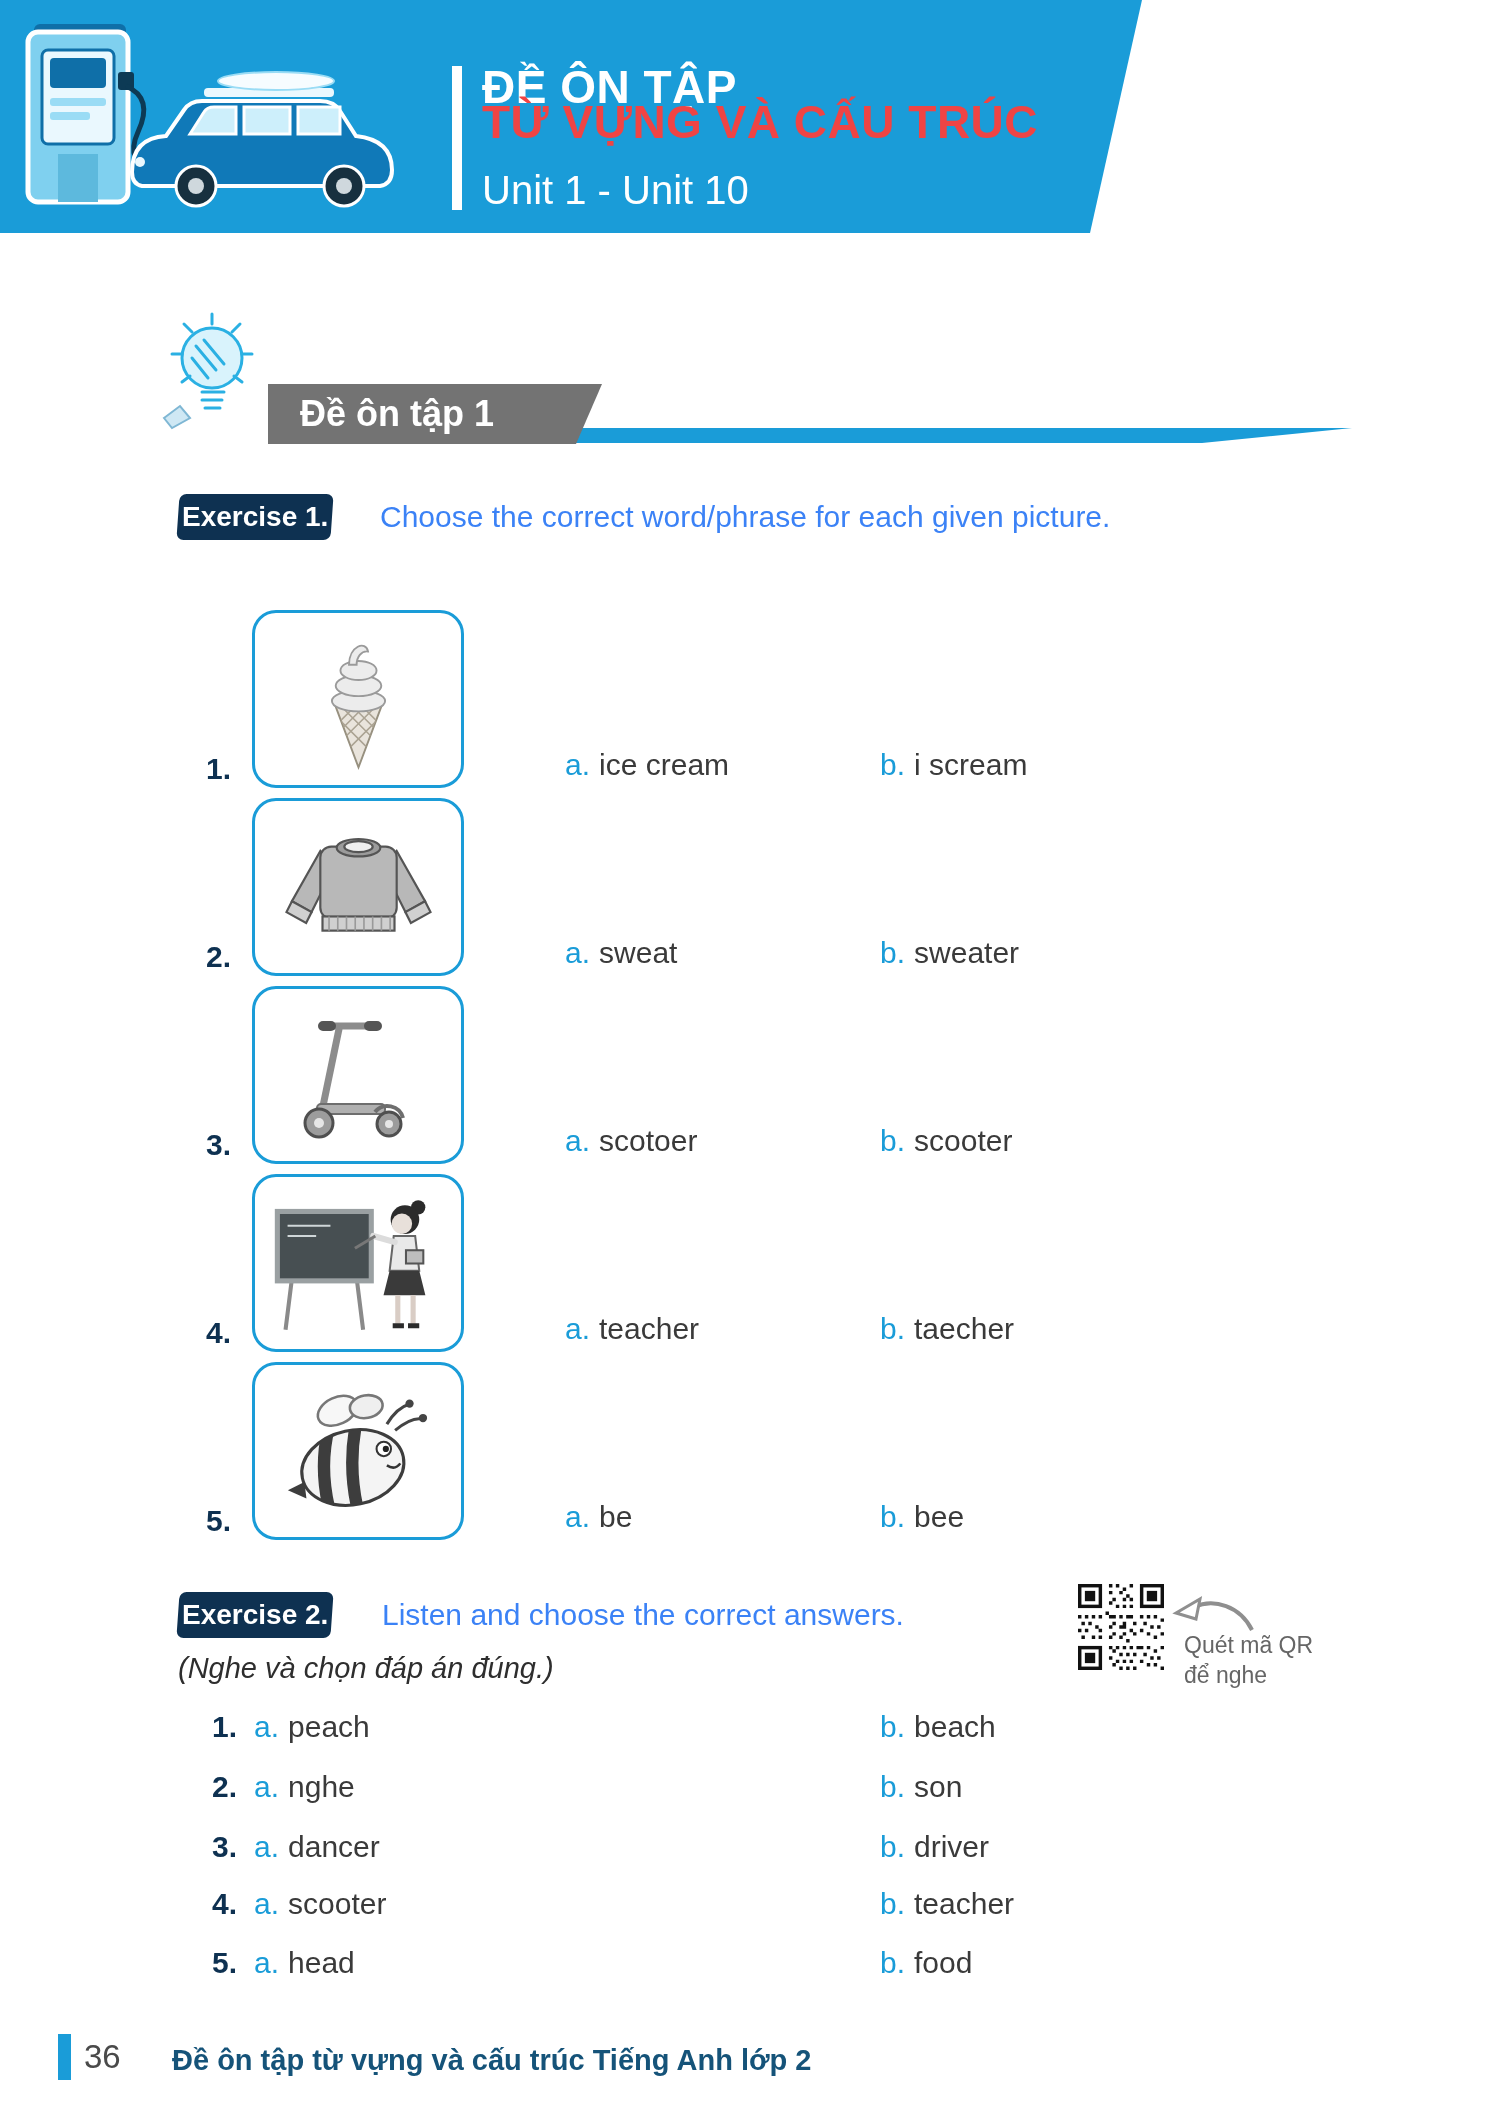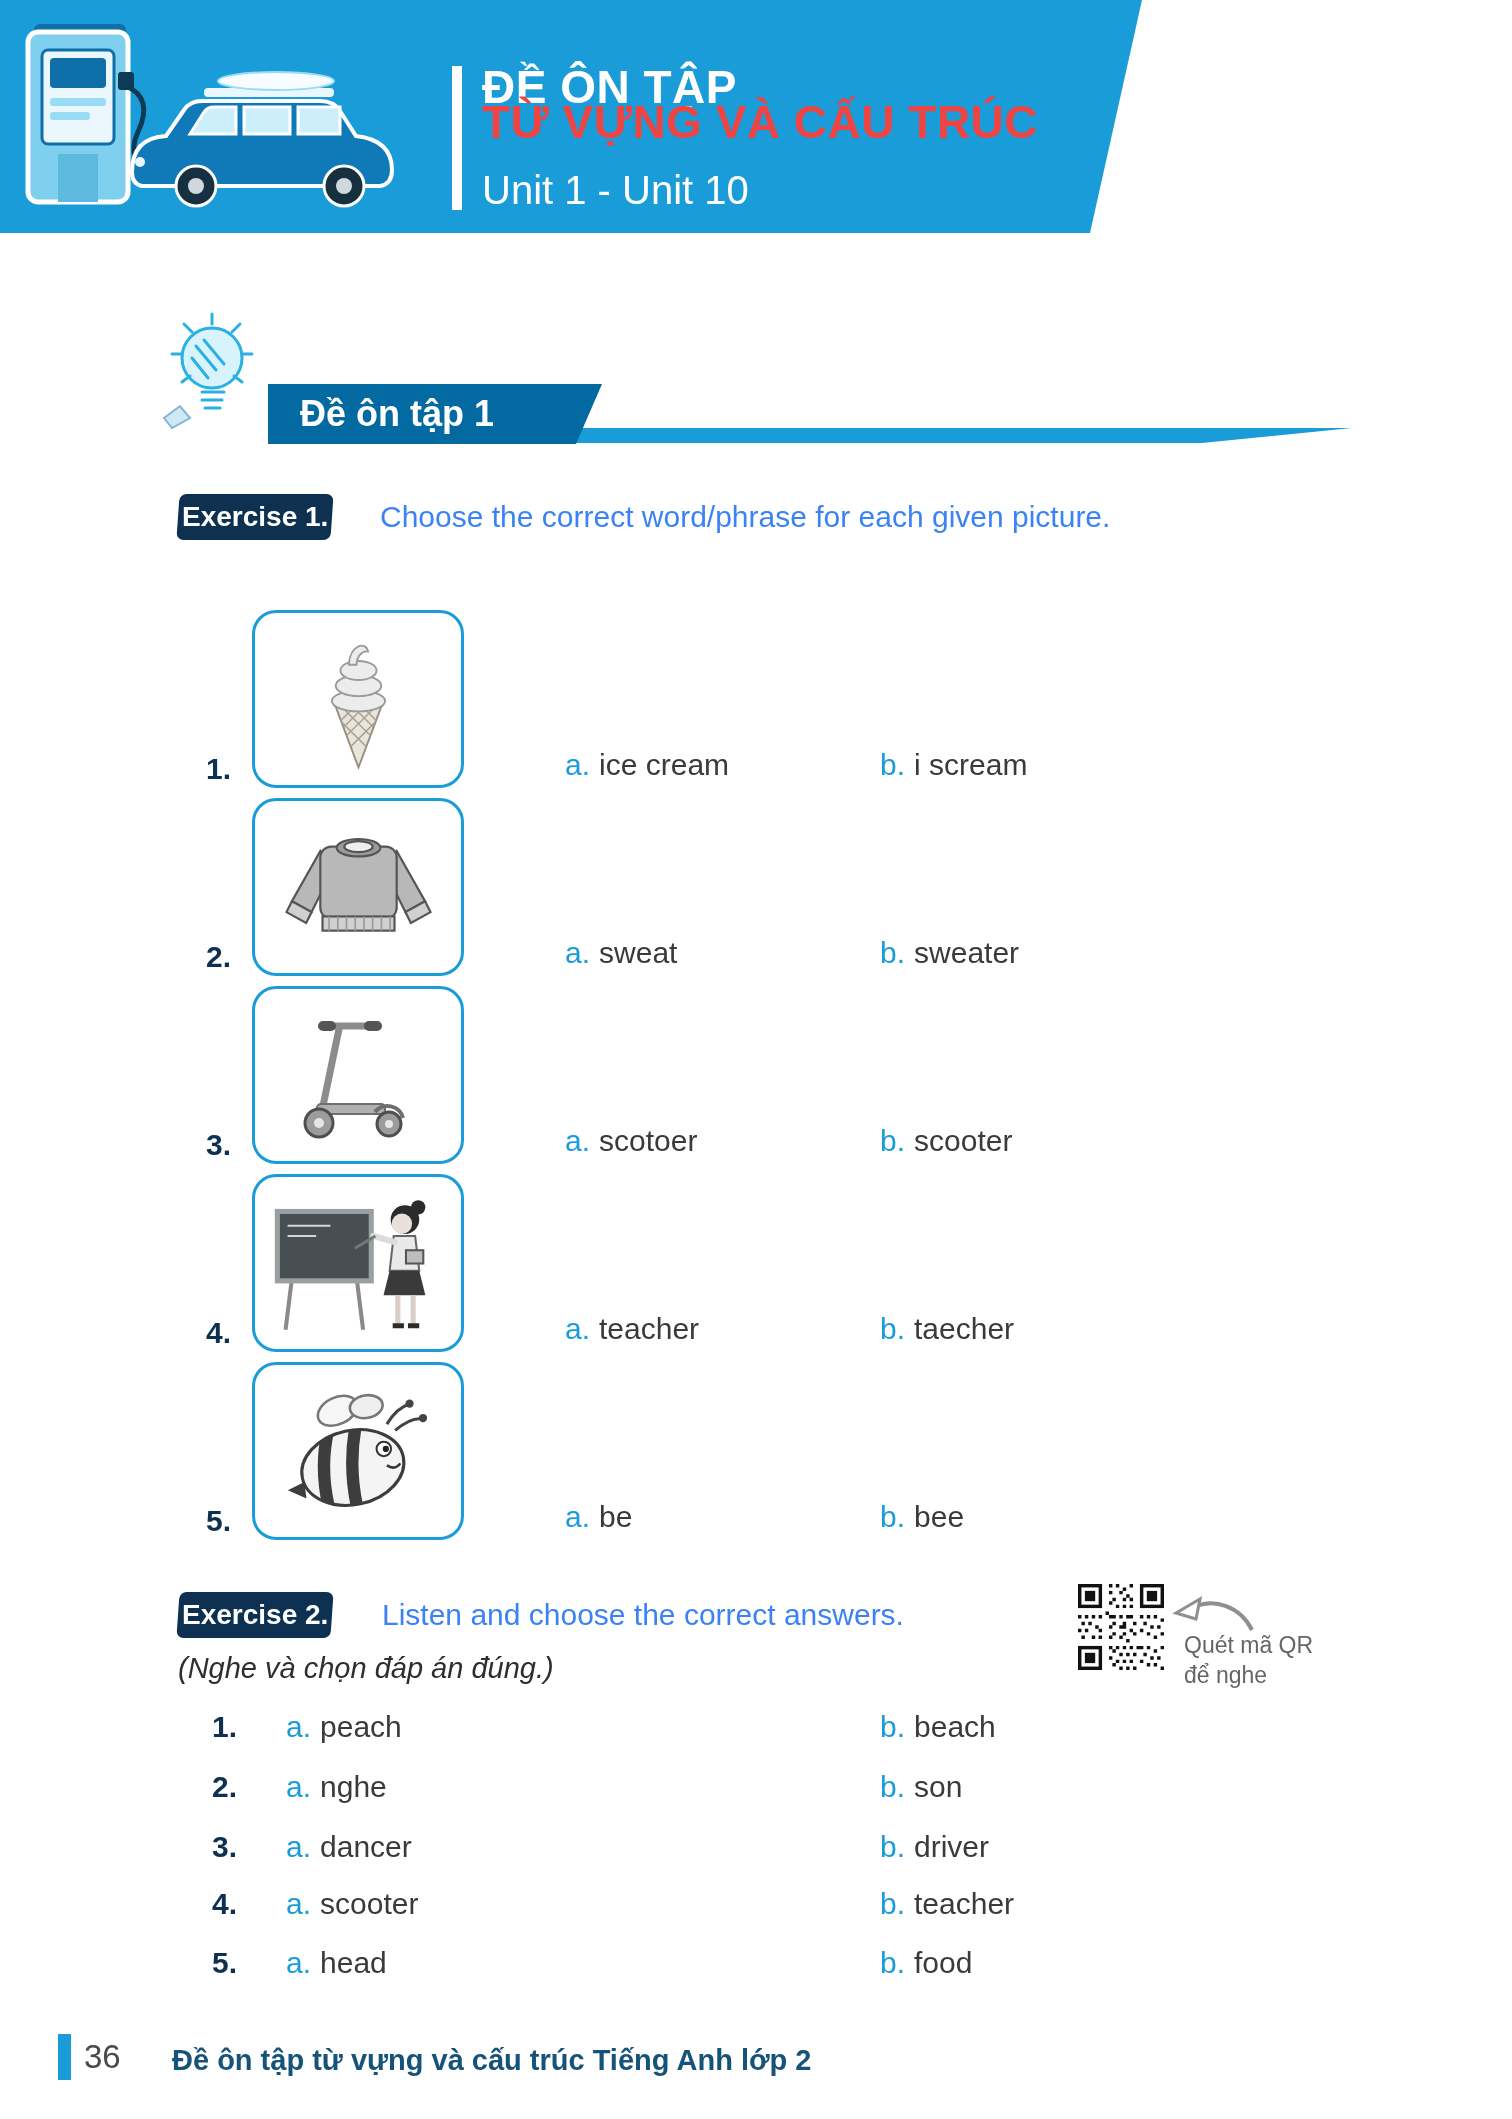--- a/index.html
+++ b/index.html
@@ -22,21 +22,21 @@
   .t3 { position:absolute; left:482px; top:168px; font-size:40px; font-weight:400; color:#ffffff; }
 
   
   .bulb { position:absolute; left:146px; top:306px; }
   .section-strip {
     position:absolute; left:430px; top:428px; width:922px; height:15px; background:#1A9CD8;
     clip-path:polygon(0 0,100% 0,calc(100% - 150px) 100%,0 100%);
   }
   .section-chip {
     position:absolute; left:268px; top:384px; width:334px; height:60px;
-    background:#0369a1; clip-path:polygon(0 0,100% 0,calc(100% - 26px) 100%,0 100%);
+    background:#737373; clip-path:polygon(0 0,100% 0,calc(100% - 26px) 100%,0 100%);
     color:#ffffff; font-size:36px; font-weight:bold; line-height:60px; padding-left:32px;
   }
 
   
   .chip { position:absolute; height:46px; line-height:46px; padding:0 4px; color:#ffffff; font-weight:bold; font-size:28px; }
   .chip .bg { position:absolute; inset:0; background:#0E3151; border-radius:7px; transform:skewX(-4deg); }
   .chip .lbl { position:relative; }
   .ex-title { position:absolute; font-size:30px; font-weight:normal; color:#3b82f6; }
   .vi { position:absolute; font-size:29px; font-style:italic; color:#2e2e2e; }
 
@@ -50,21 +50,21 @@
   }
   .opt { position:absolute; bottom:6px; font-size:30px; color:#3a3a3a; white-space:nowrap; }
   .opt .letter { color:#1A9CD8; margin-right:9px; }
   .opt.a { left:565px; } .opt.b { left:880px; }
 
   
   .row2 { position:absolute; left:0; width:1512px; height:42px; }
   .row2 .num { position:absolute; left:212px; top:0; font-size:30px; font-weight:bold; color:#0E3151; }
   .opt2 { position:absolute; top:0; font-size:30px; color:#3a3a3a; white-space:nowrap; }
   .opt2 .letter { color:#1A9CD8; margin-right:9px; }
-  .opt2.a { left:254px;margin-left:32px; } .opt2.b { left:880px; }
+  .opt2.a { left:254px; } .opt2.b { left:880px; }
 
   
   .qr { position:absolute; left:1078px; top:1584px; }
   .arrow { position:absolute; left:1168px; top:1592px; }
   .qr-caption { position:absolute; left:1184px; top:1630px; font-size:23px; color:#666666; line-height:30px; }
 
   
   .footer-bar  { position:absolute; left:58px;  top:2034px; width:13px; height:46px; background:#1A9CD8; }
   .footer-num  { position:absolute; left:84px;  top:2038px; font-size:33px; color:#4a4a4a; }
   .footer-text { position:absolute; left:172px; top:2044px; font-size:29px; font-weight:bold; color:#155379; }

